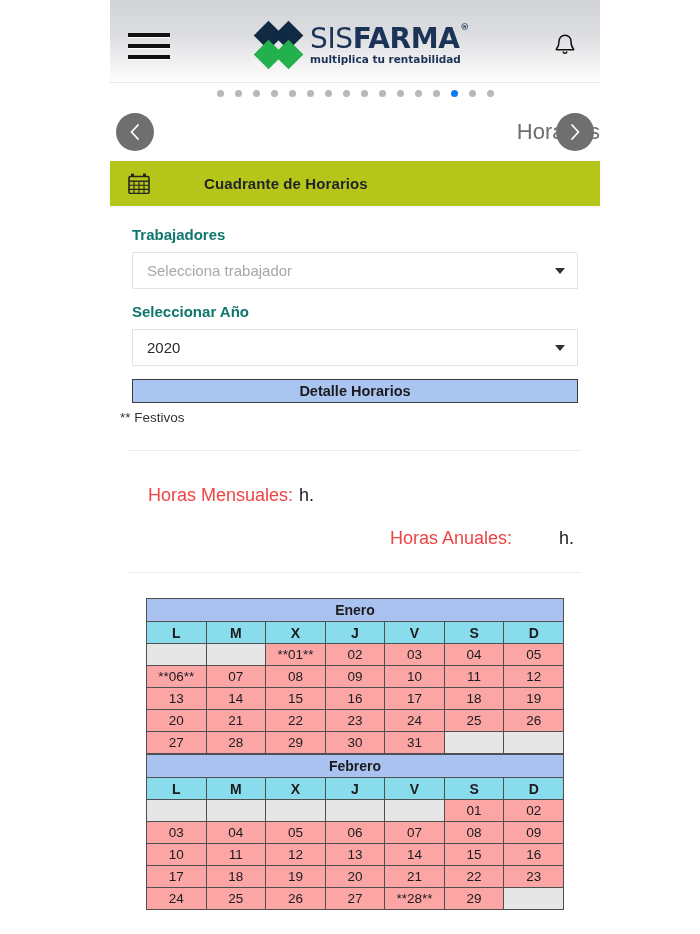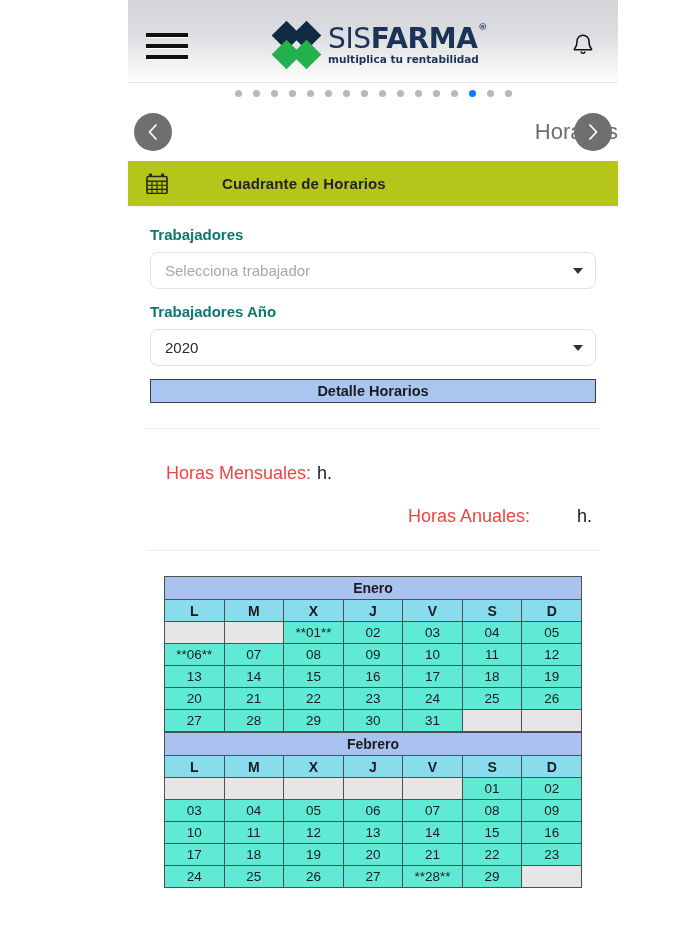--- a/index.html
+++ b/index.html
@@ -12,21 +12,21 @@
   }
   #page {
     position: relative;
     width: 700px; height: 934px;
     background: #ffffff;
   }
 
   
   .app-frame {
     position: absolute;
-    left: 128px; top: 0;
+    left: 110px; top: 0;
     width: 490px;
     height: 934px;
     background: #ffffff;
   }
 
   
   .topbar {
     position: relative;
     height: 83px;
     background: linear-gradient(to bottom, #d3d4d8 0%, #dcdde0 42%, #f3f3f4 80%, #fdfdfd 100%);
@@ -133,21 +133,21 @@
   
   .form { padding: 20px 22px 0 22px; }
   .field-label {
     font-size: 15px; font-weight: 700; color: #0f766e;
     margin-bottom: 9px;
   }
   .select-box {
     position: relative;
     height: 37px;
     border: 1px solid #e2e2e4;
-    border-radius: 8px;
+    border-radius: 1px;
     background: #ffffff;
     display: flex; align-items: center;
     padding: 0 30px 0 14px;
     font-size: 15px;
     cursor: pointer;
   }
   .select-box.placeholder { color: #a8a8ac; }
   .select-box.value { color: #2a2a2c; }
   .select-box .caret {
     position: absolute; right: 12px; top: 50%;
@@ -214,21 +214,21 @@
     font-weight: 700;
     font-size: 14px;
     height: 23px;
   }
   table.cal .dow {
     background: #89dcec;
     font-weight: 700;
     font-size: 14px;
     height: 22px;
   }
-  table.cal td.day { background: #5eead4; font-weight: 400; }
+  table.cal td.day { background: #fca5a5; font-weight: 400; }
   table.cal td.empty { background: #e6e6e6; }
 </style>
 </head>
 <body>
 
 <div id="page">
   <div class="app-frame">
 
     <div class="topbar">
       <div class="hamburger">
@@ -310,28 +310,29 @@
 
     <div class="form">
       <div class="field-label">Trabajadores</div>
       <div class="select-box placeholder">
         <span>Selecciona trabajador</span>
         <span class="caret"></span>
       </div>
 
       <div class="spacer-14"></div>
 
-      <div class="field-label">Trabajadores Año</div>
+      <div class="field-label">Seleccionar Año</div>
       <div class="select-box value">
         <span>2020</span>
         <span class="caret"></span>
       </div>
 
       <div class="btn-detalle">Detalle Horarios</div>
 
+      <div class="festivos">** Festivos</div>
     </div>
 
     <div style="height:25px"></div>
     <div class="divider"></div>
 
     <div class="hours-block">
       <div class="hours-row r1">
         <span class="hours-label">Horas Mensuales:</span>
         <span class="hours-value">h.</span>
       </div>

